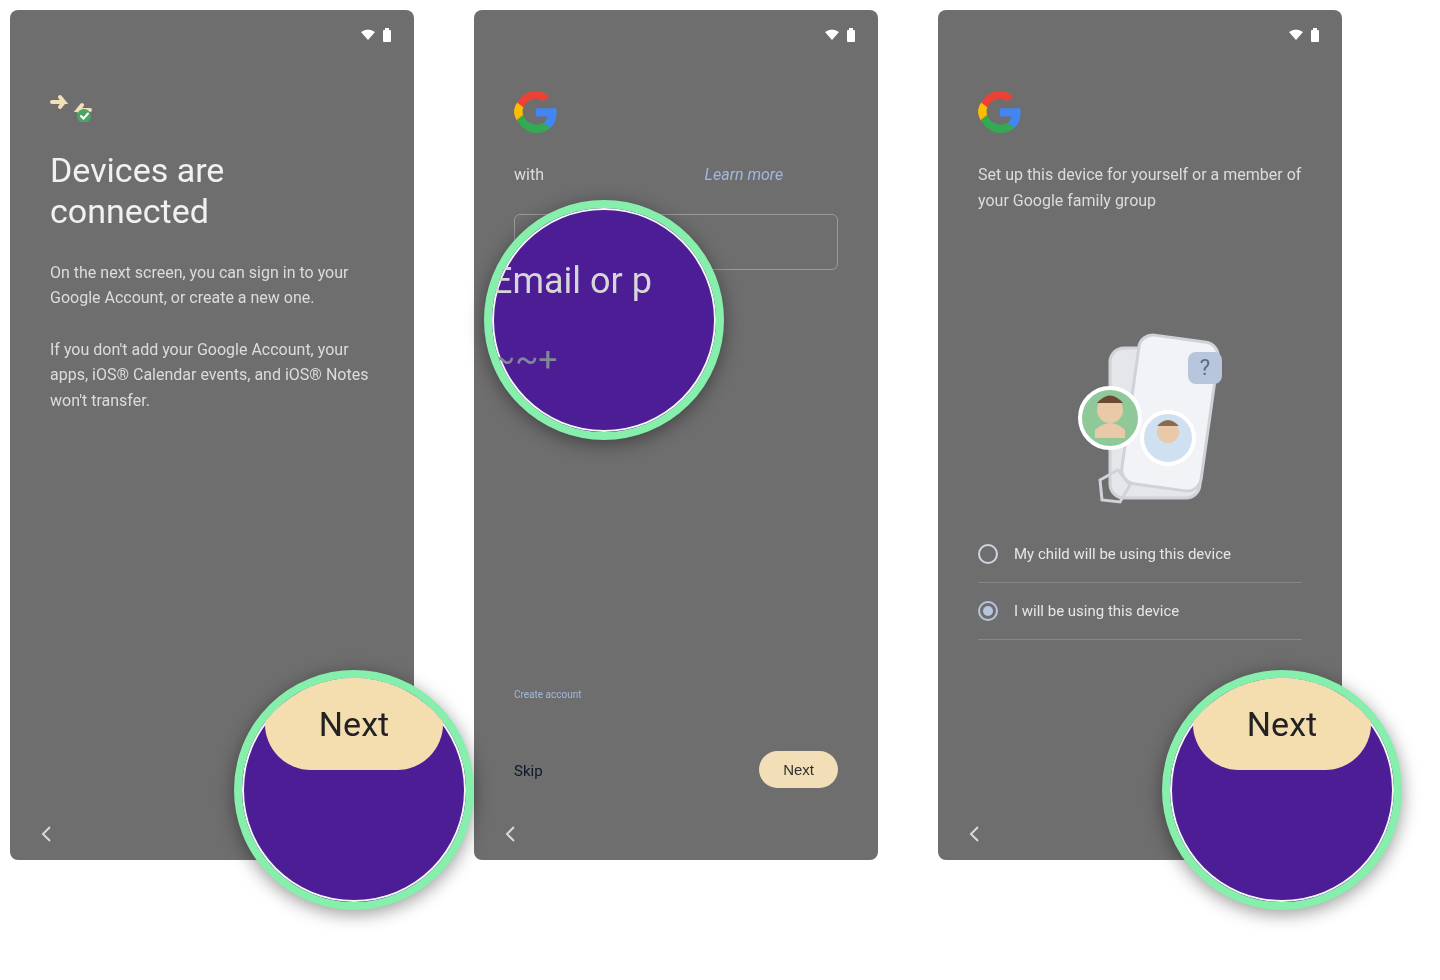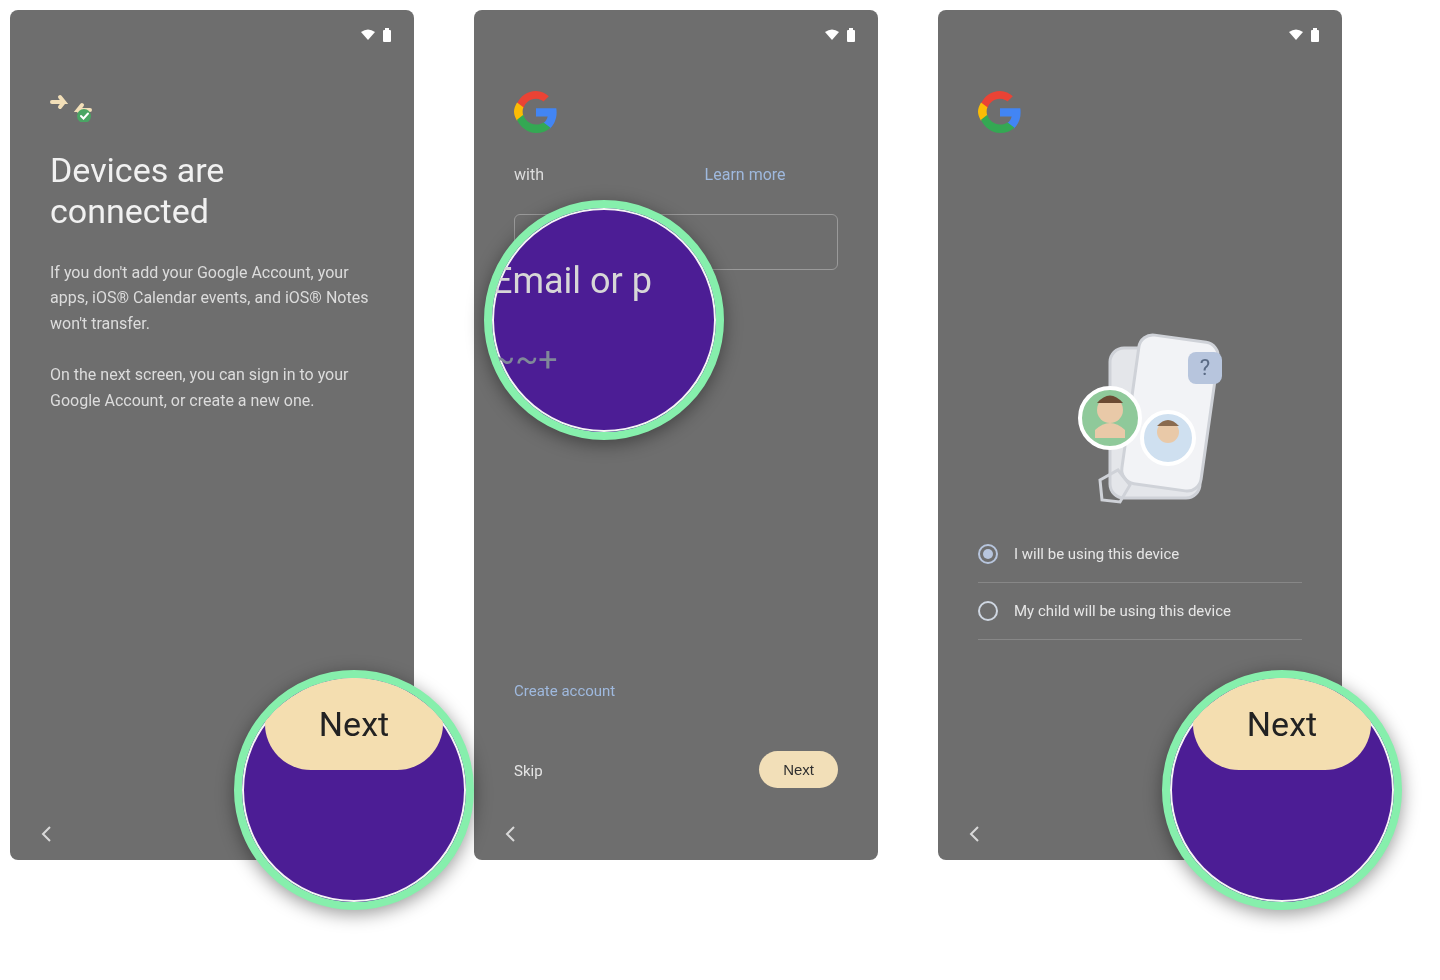--- a/index.html
+++ b/index.html
@@ -58,38 +58,38 @@
     color: #f1f1f1;
     line-height: 1.2;
     margin-bottom: 28px;
   }
   .body-text, .subtitle {
     font-size: 16px;
     line-height: 1.6;
     color: #dcdcdc;
     margin-bottom: 26px;
   }
-  .link-text { color: #9fb9de; }
+  .link-text { color: #9fb9de; font-style: italic; }
   .input-box {
     border: 1px solid #9a9a9a;
     border-radius: 6px;
     height: 56px;
     width: 100%;
     background: transparent;
     margin-bottom: 10px;
   }
   .create-account {
     color: #9fb9de;
-    font-size: 15px;
+    font-size: 10px;
     position: absolute;
     bottom: 130px;
     left: 0;
   }
   .skip-link {
-    color: #e5e5e5;
+    color: #0f172a;
     font-size: 15px;
     position: absolute;
     bottom: 50px;
     left: 0;
   }
   .small-next {
     position: absolute;
     bottom: 42px;
     right: 0;
     background: #f2dfb8;
@@ -197,22 +197,22 @@
   <div class="screen-content">
     <div class="connect-icon">
       <svg width="44" height="32" viewBox="0 0 44 32">
         <path d="M2 12 L14 12 L10 7 M14 12 L10 17" stroke="#f2dfb8" stroke-width="4" fill="none" stroke-linecap="round"></path>
         <path d="M40 20 L28 20 L32 15 M28 20 L32 25" stroke="#f2dfb8" stroke-width="4" fill="none" stroke-linecap="round"></path>
         <circle cx="34" cy="26" r="7" fill="#4aa564"></circle>
         <path d="M31 26 L33.5 28.5 L38 23.5" stroke="#fff" stroke-width="2" fill="none" stroke-linecap="round"></path>
       </svg>
     </div>
     <h1 class="title">Devices are connected</h1>
+    <p class="body-text">On the next screen, you can sign in to your Google Account, or create a new one.</p>
     <p class="body-text">If you don't add your Google Account, your apps, iOS® Calendar events, and iOS® Notes won't transfer.</p>
-    <p class="body-text">On the next screen, you can sign in to your Google Account, or create a new one.</p>
   </div>
 
   <div class="back-chevron">
     <svg width="12" height="18" viewBox="0 0 12 18">
         <path d="M10 2 L3 9 L10 16" stroke="#d9d9d9" stroke-width="2" fill="none"></path>
       </svg>
   </div>
 
   <div class="magnifier big-next-btn" style="bottom:-50px; right:-60px;">
     <div class="next-pill">Next</div>
@@ -284,20 +284,21 @@
 
   <div class="screen-content">
     <div class="google-logo">
       <svg viewBox="0 0 48 48" width="44" height="44">
         <path fill="#EA4335" d="M24 9.5c3.9 0 6.6 1.7 8.1 3.1l5.9-5.8C34.4 3.3 29.7 1 24 1 14.8 1 6.9 6.6 3.3 14.7l6.9 5.4C11.9 14 17.4 9.5 24 9.5z"></path>
         <path fill="#4285F4" d="M46.5 24.5c0-1.6-.1-3.2-.4-4.7H24v9h12.7c-.6 3-2.3 5.6-4.9 7.3l7.5 5.8C43.8 37.6 46.5 31.6 46.5 24.5z"></path>
         <path fill="#FBBC05" d="M10.2 28.1c-.5-1.4-.8-2.9-.8-4.6s.3-3.2.8-4.6l-6.9-5.4C1.2 17 0 20.4 0 23.5s1.2 6.5 3.3 10l6.9-5.4z"></path>
         <path fill="#34A853" d="M24 47c6.5 0 11.9-2.1 15.8-5.8l-7.5-5.8c-2.1 1.4-4.9 2.3-8.3 2.3-6.6 0-12.1-4.5-13.8-10.6l-6.9 5.4C6.9 40.4 14.8 47 24 47z"></path>
       </svg>
     </div>
+    <p class="subtitle">Set up this device for yourself or a member of your Google family group</p>
 
     <div class="illus">
       <svg viewBox="0 0 200 190" width="200" height="190">
         <rect x="70" y="18" width="90" height="150" rx="14" fill="#e4e6ea" stroke="#cfd2d8" stroke-width="3"></rect>
         <rect x="90" y="8" width="80" height="150" rx="14" fill="#f2f3f6" stroke="#cfd2d8" stroke-width="3" transform="rotate(8 130 83)"></rect>
 
         <rect x="148" y="22" width="34" height="32" rx="8" fill="#b7c5dd"></rect>
         <text x="165" y="45" font-size="22" text-anchor="middle" fill="#5a6b85">?</text>
 
         <circle cx="70" cy="88" r="30" fill="#8fc99a"></circle>
@@ -309,30 +310,30 @@
         <circle cx="128" cy="108" r="26" fill="#cfe0f0"></circle>
         <circle cx="128" cy="108" r="26" fill="none" stroke="#fff" stroke-width="4"></circle>
         <circle cx="128" cy="102" r="11" fill="#e9c9a8"></circle>
         <path d="M117 96 Q128 84 139 96" fill="#8a6b4f"></path>
 
         <polygon points="60,150 78,140 90,155 80,172 62,170" fill="none" stroke="#cfd2d8" stroke-width="3"></polygon>
       </svg>
     </div>
 
     <div class="radio-list">
+      <div class="radio-row">
+        <span class="radio-outer"></span>
+        <span>My child will be using this device</span>
+      </div>
       <div class="radio-row">
         <span class="radio-outer selected">
             <span class="radio-inner"></span>
           </span>
         <span>I will be using this device</span>
       </div>
-      <div class="radio-row">
-        <span class="radio-outer"></span>
-        <span>My child will be using this device</span>
-      </div>
     </div>
   </div>
 
   <div class="back-chevron">
     <svg width="12" height="18" viewBox="0 0 12 18">
         <path d="M10 2 L3 9 L10 16" stroke="#d9d9d9" stroke-width="2" fill="none"></path>
       </svg>
   </div>
 
   <div class="magnifier big-next-btn" style="bottom:-50px; right:-60px;">

